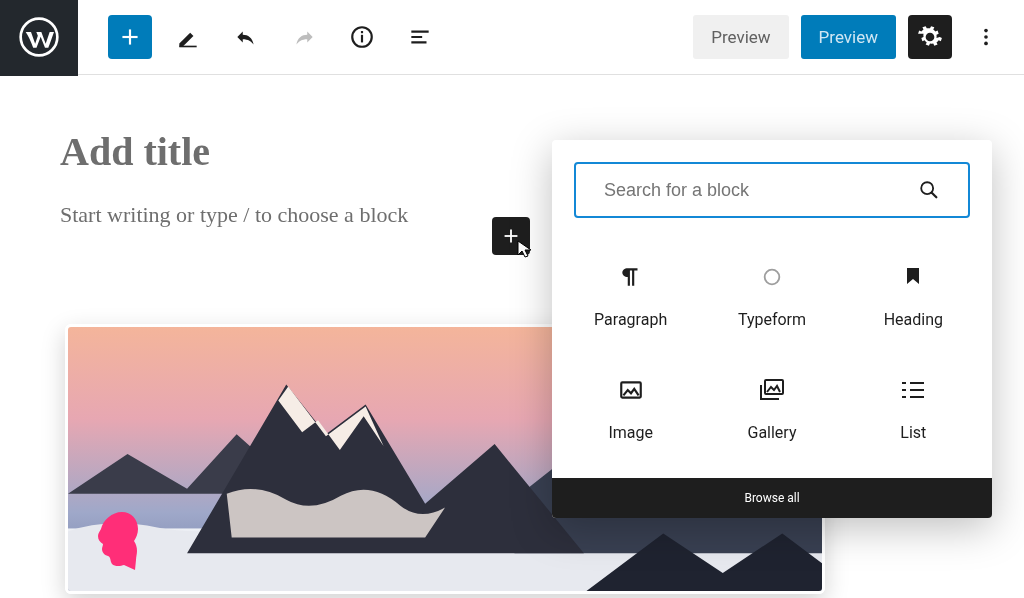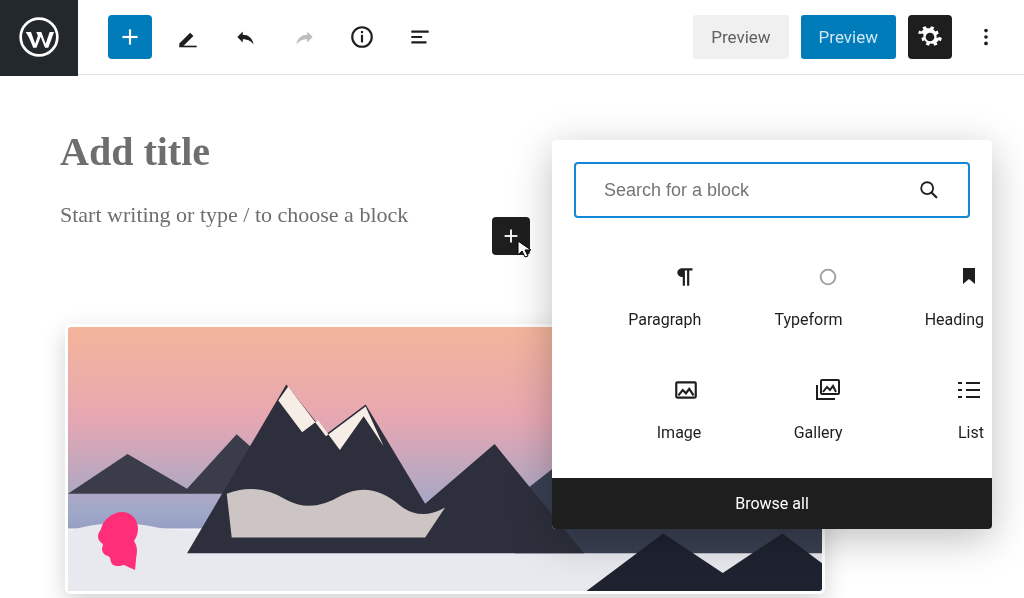--- a/index.html
+++ b/index.html
@@ -126,31 +126,31 @@
     background: transparent;
   }
 
   .grid {
     display: grid;
     grid-template-columns: repeat(3, 1fr);
     row-gap: 46px;
     padding: 22px 8px 36px 8px;
   }
   .block-item {
-    display: flex; flex-direction: column; align-items: flex-end; gap: 18px;
+    display: flex; flex-direction: column; align-items: center; gap: 18px;
     cursor: pointer;
   }
   .block-item .bi-icon { width: 30px; height: 30px; display: flex; align-items: center; justify-content: center; color: #1e1e1e; }
   .block-item .bi-label { font-size: 16px; color: #1e1e1e; }
 
   .browse-all {
     background: #1e1e1e; color: #fff;
-    height: 51px;
-    display: flex; align-items: center; justify-content: center;
-    font-size: 16px;
+    height: 40px;
+    display: flex; align-items: center; justify-content: center;
+    font-size: 12px;
     cursor: pointer;
   }
 </style>
 </head>
 <body>
 
 <div class="toolbar">
   <div class="wp-logo">
     <svg viewBox="0 0 24 24">
       <circle cx="12" cy="12" r="11" fill="none" stroke="#fff" stroke-width="1.6"></circle>

